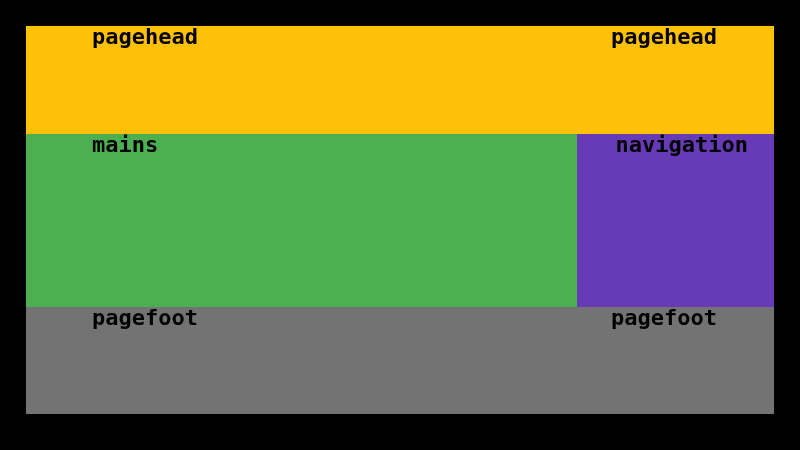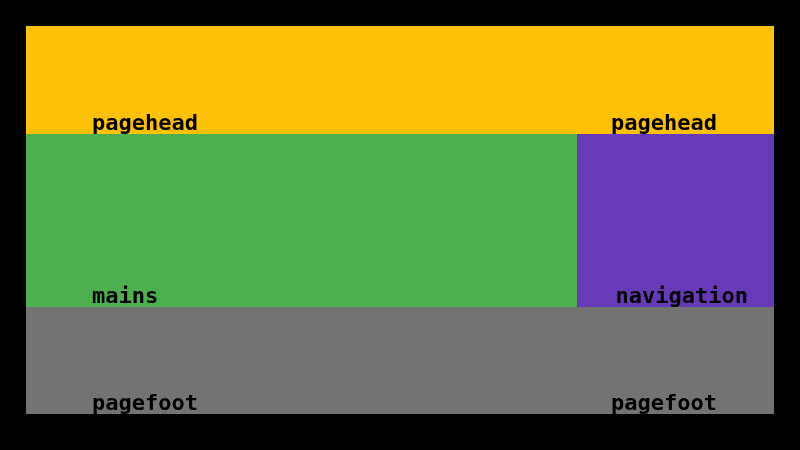--- a/index.html
+++ b/index.html
@@ -22,21 +22,21 @@
     width: 748px;
     height: 388px;
     background: #000000;
     display: flex;
     flex-direction: column;
   }
 
   .region {
     position: relative;
     display: flex;
-    align-items: flex-end;
+    align-items: flex-start;
     box-sizing: border-box;
   }
 
   .region-label {
     font-family: "DejaVu Sans Mono", "Liberation Mono", monospace;
     font-weight: bold;
     font-size: 22px;
     line-height: 1;
     color: #000000;
     white-space: pre;

